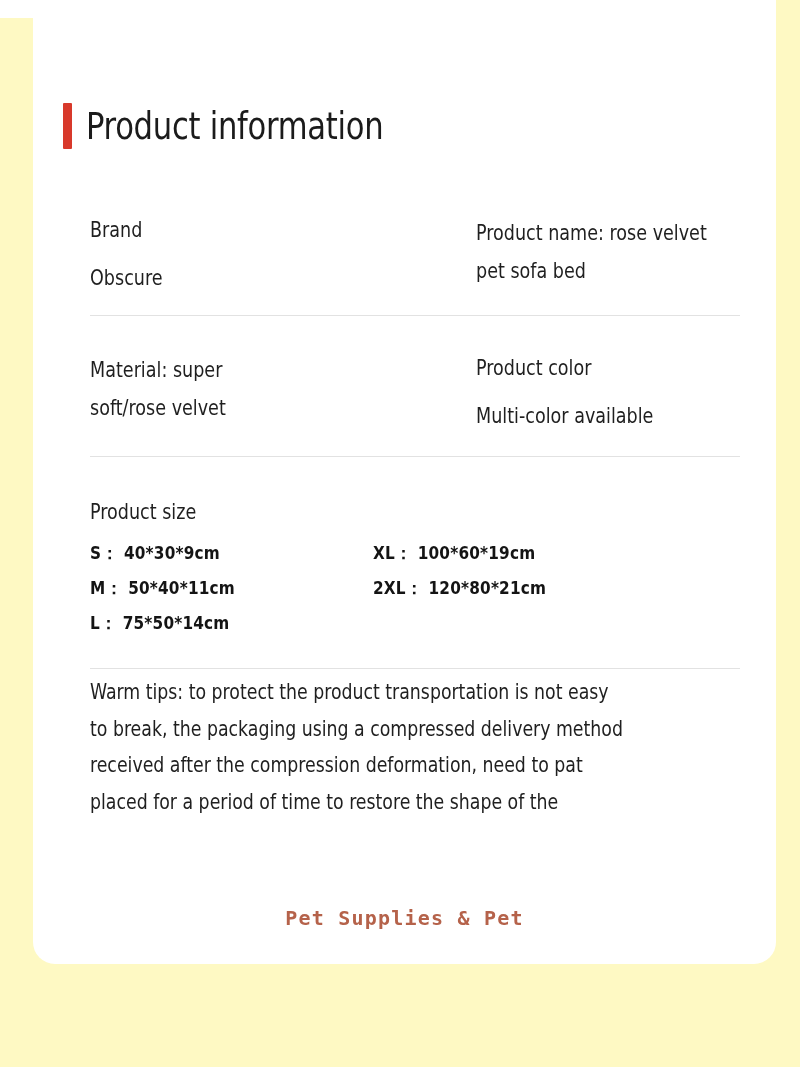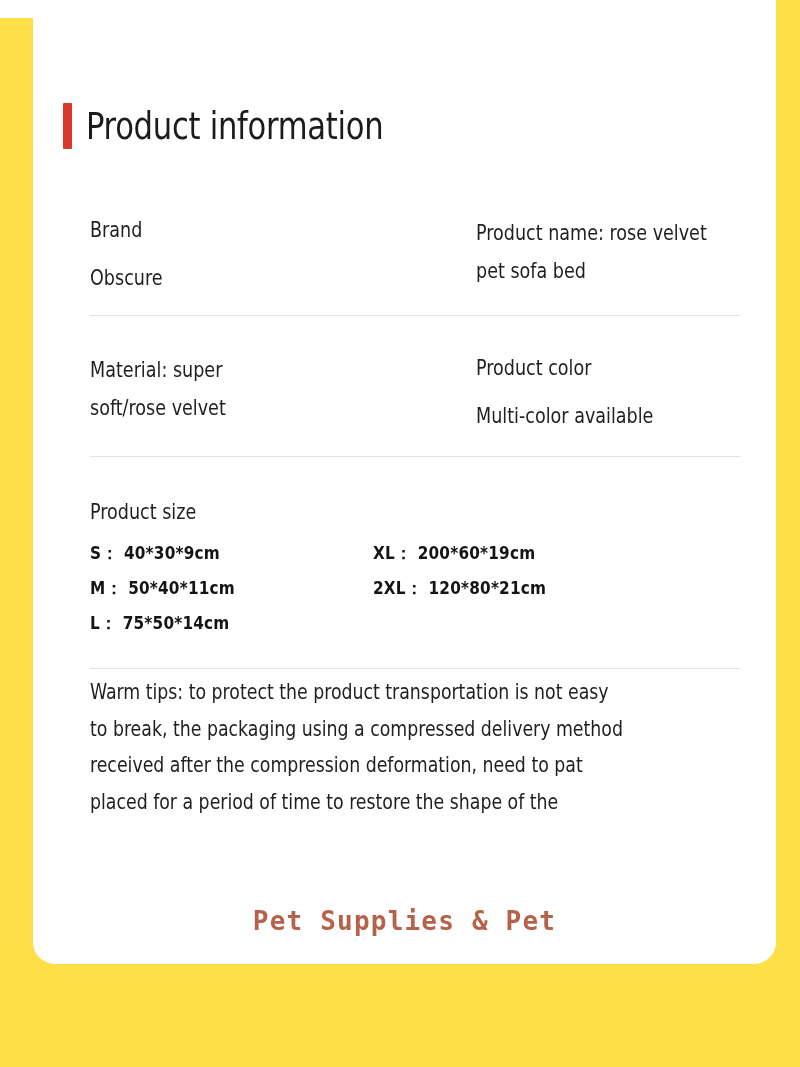--- a/index.html
+++ b/index.html
@@ -10,21 +10,21 @@
     width: 800px;
     height: 1067px;
     background: #ebe7ec;
     font-family: "Liberation Sans", sans-serif;
     overflow: hidden;
   }
   .page {
     position: relative;
     width: 800px;
     height: 1067px;
-    background: #fde047;
+    background: #fef9c3;
   }
   .top-strip {
     position: absolute;
     left: 0;
     top: 0;
     width: 776px;
     height: 18px;
     background: #ffffff;
   }
   .card {
@@ -125,21 +125,21 @@
     transform-origin: left center;
   }
 
   #footer-brand {
     position: absolute;
     left: 0;
     top: 888px;
     width: 743px;
     text-align: center;
     font-family: "DejaVu Sans Mono", "Liberation Mono", monospace;
-    font-size: 26px;
+    font-size: 20px;
     font-weight: 700;
     color: #b5624a;
     letter-spacing: 1.2px;
   }
 </style>
 </head>
 <body>
 
 <div class="page">
 
@@ -161,21 +161,21 @@
     <div class="txt" id="material-line1">Material: super</div>
     <div class="txt" id="material-line2">soft/rose velvet</div>
     <div class="txt" id="color-label">Product color</div>
     <div class="txt" id="color-value">Multi-color available</div>
     <div class="rule" id="rule-2"></div>
 
     <div class="txt" id="size-label">Product size</div>
     <div class="size-col" id="size-col-left">S： 40*30*9cm
 M： 50*40*11cm
 L： 75*50*14cm</div>
-    <div class="size-col" id="size-col-right">XL： 200*60*19cm
+    <div class="size-col" id="size-col-right">XL： 100*60*19cm
 2XL： 120*80*21cm</div>
     <div class="rule" id="rule-3"></div>
 
     <div id="warm-tips">
       <div class="tip-line">Warm tips: to protect the product transportation is not easy</div>
       <div class="tip-line">to break, the packaging using a compressed delivery method</div>
       <div class="tip-line">received after the compression deformation, need to pat</div>
       <div class="tip-line">placed for a period of time to restore the shape of the</div>
     </div>
 

